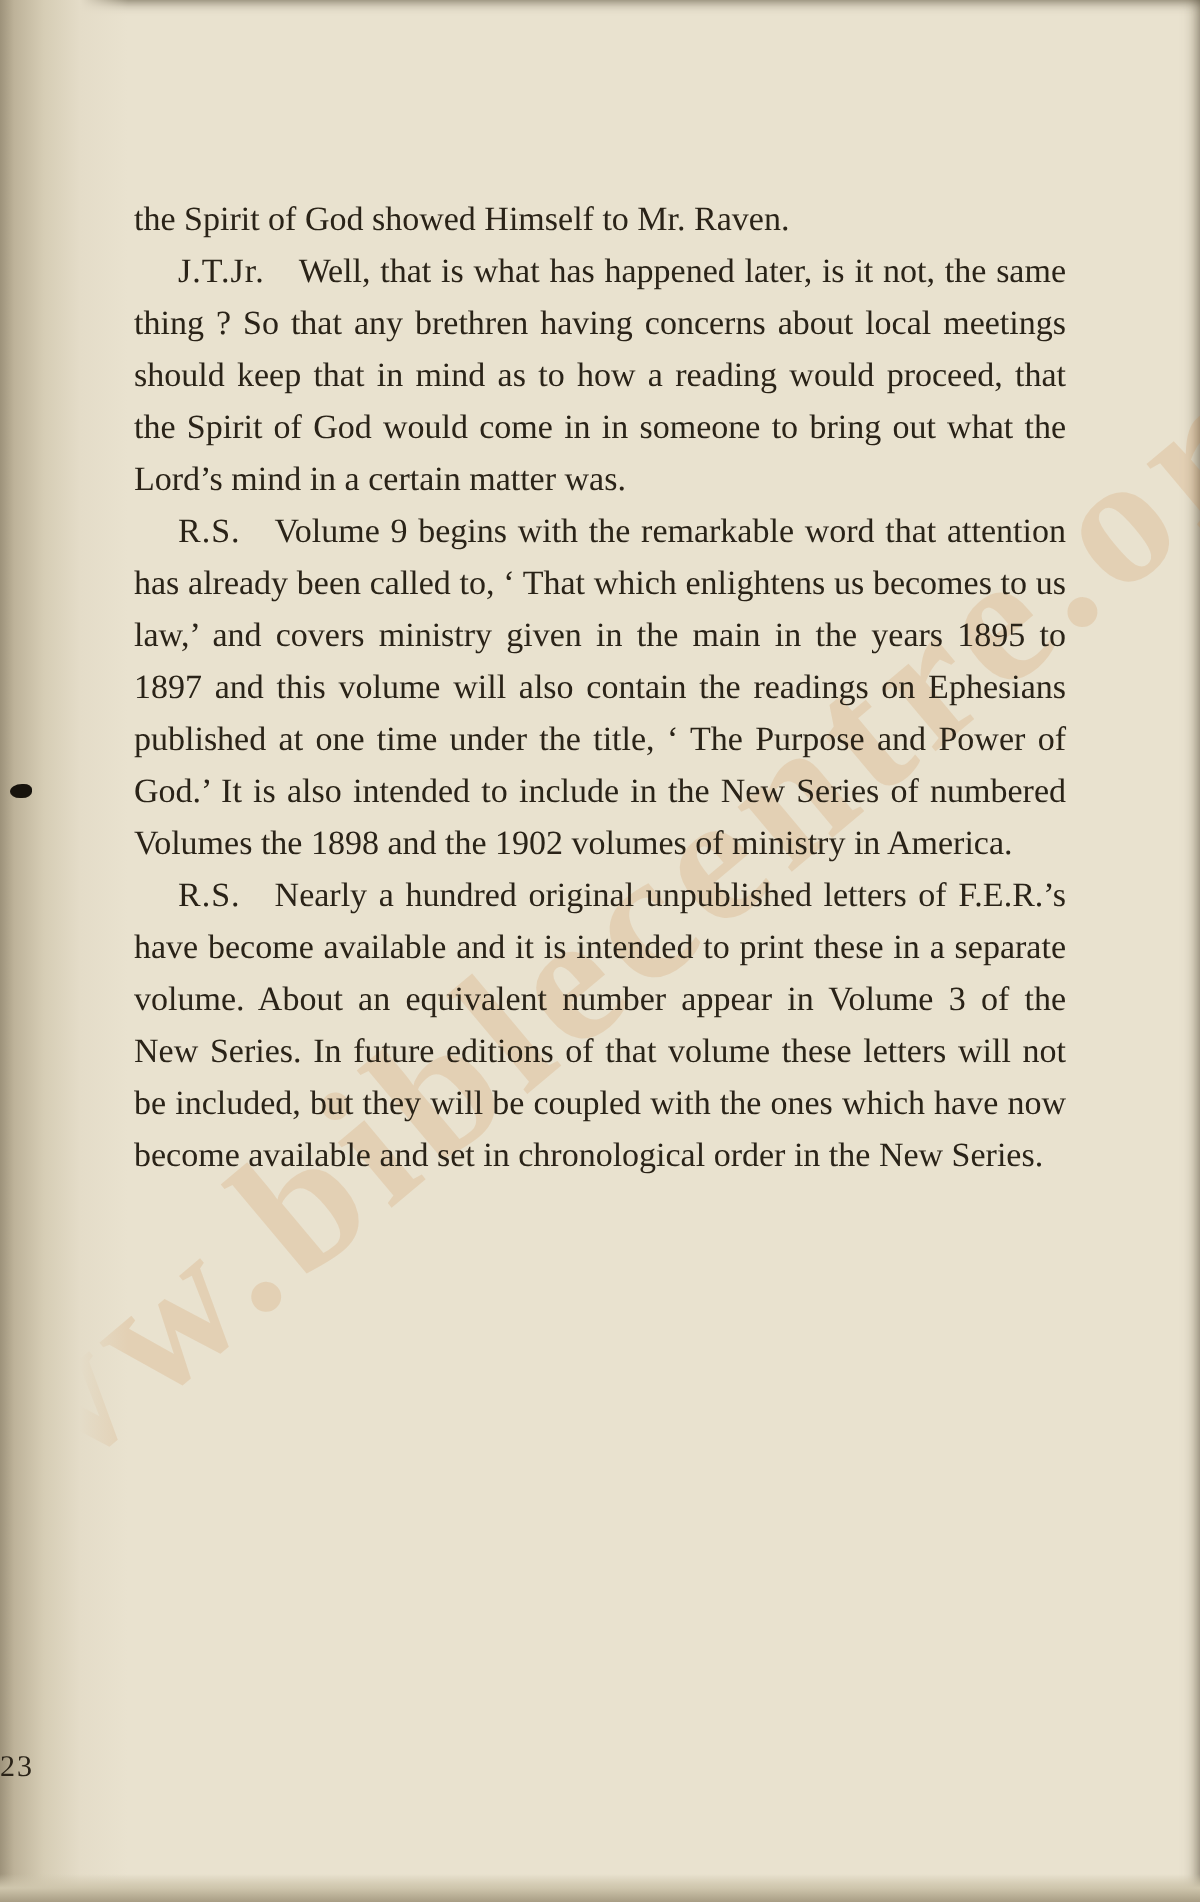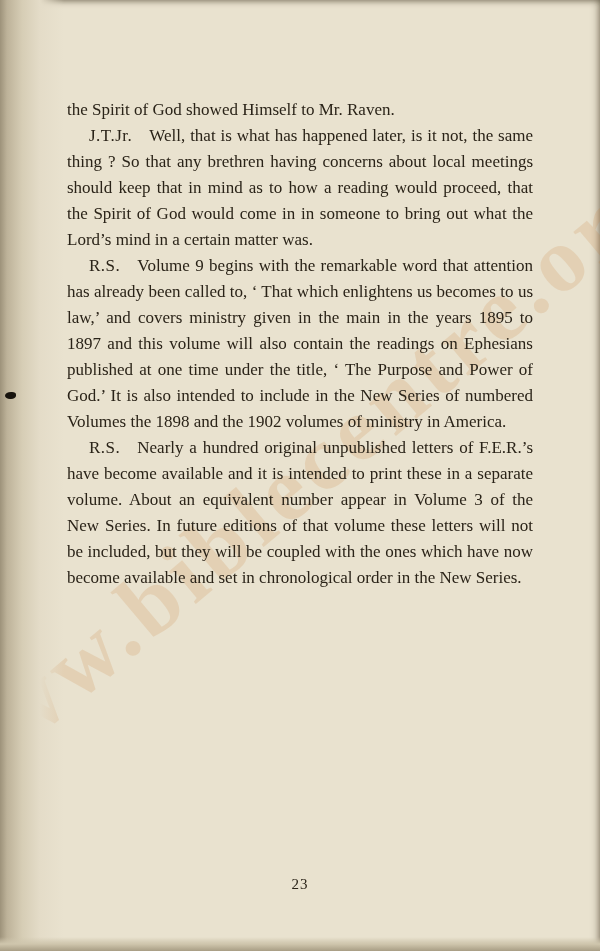--- a/index.html
+++ b/index.html
@@ -79,21 +79,21 @@
     text-indent: 22px;
   }
   .speaker {
     letter-spacing: 0.5px;
   }
   .page-number {
     position: absolute;
     left: 0;
     right: 0;
     bottom: 58px;
-    text-align: center;
+    text-align: left;
     font-size: 15px;
     color: #2a2318;
     letter-spacing: 1px;
   }
 </style>
 </head>
 <body>
 
 <div class="page">
   <div class="watermark" style="color: rgba(198, 118, 46, 0.16);">www.biblecentre.org</div>

